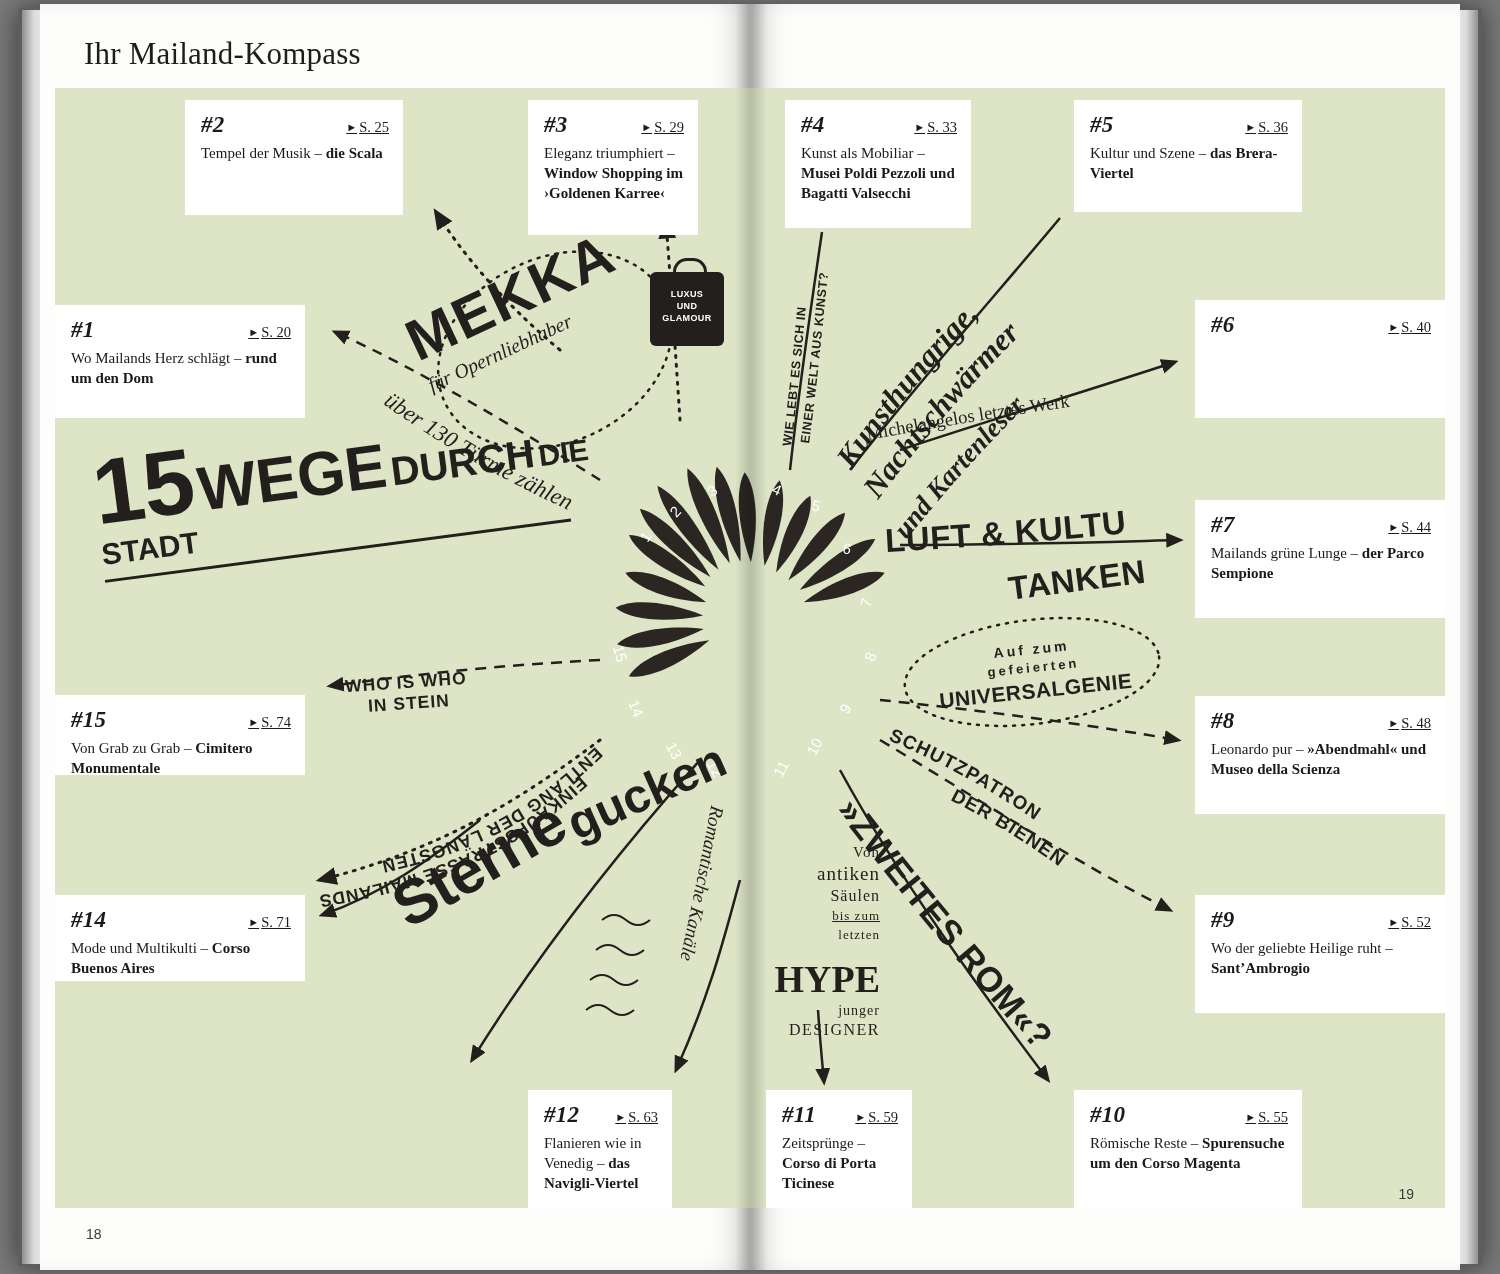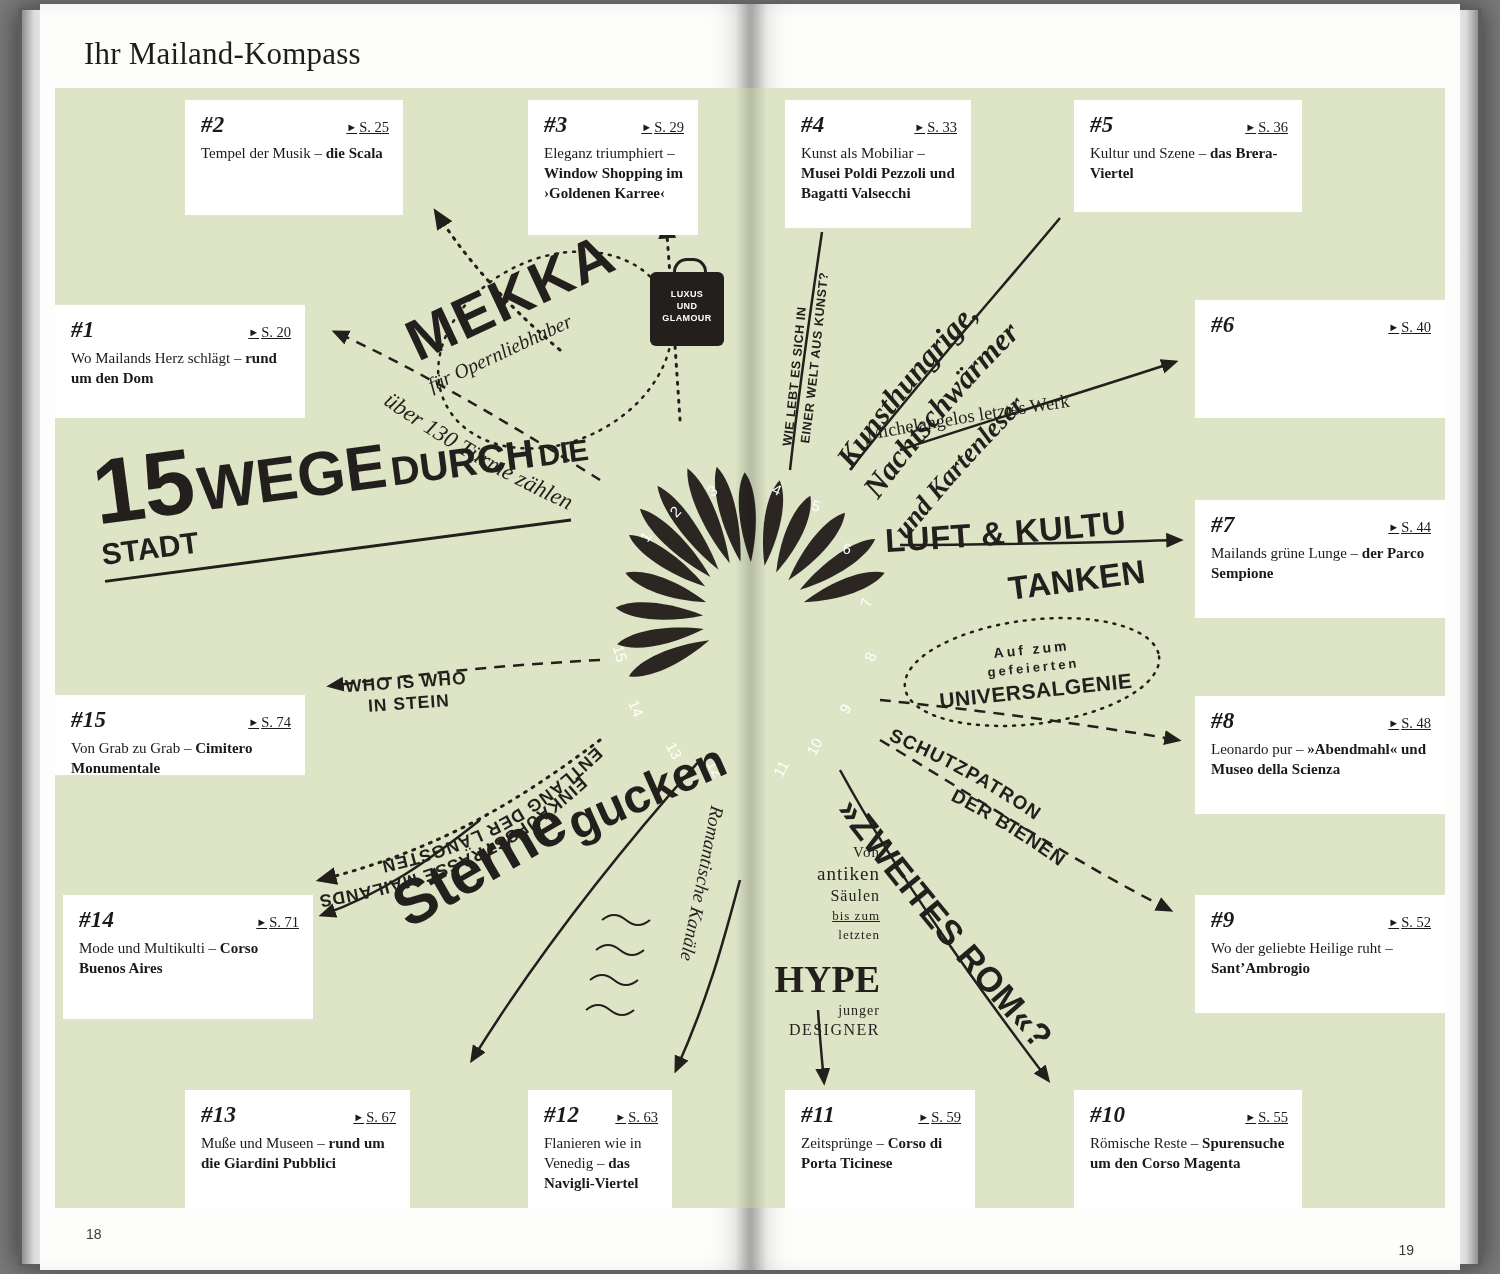--- a/index.html
+++ b/index.html
@@ -81,21 +81,21 @@
   }
 
   
   .folio {
     position: absolute;
     font-family: "Liberation Sans", sans-serif;
     font-size: 14px;
     color: #3a3a36;
   }
   .folio.left { left: 86px; top: 1226px; }
-  .folio.right { right: 86px; top: 1242px; }
+  .folio.right { right: 86px; top: 1186px; }
 
   
   .card {
     position: absolute;
     background: #ffffff;
     padding: 12px 14px 14px 16px;
     box-sizing: border-box;
   }
   .card .hdr {
     display: flex;
@@ -598,21 +598,21 @@
   </div>
 
   <div class="card" style="left:55px; top:695px; width:250px; height:80px;">
     <div class="hdr">
       <span class="num">#15</span>
       <span class="page"><span class="tri">►</span><span>S. 74</span></span>
     </div>
     <div class="desc">Von Grab zu Grab – <b>Cimitero Monumentale</b></div>
   </div>
 
-  <div class="card" style="left:63px; top:895px; width:250px; height:124px;">
+  <div class="card" style="left:55px; top:895px; width:250px; height:86px;">
     <div class="hdr">
       <span class="num">#14</span>
       <span class="page"><span class="tri">►</span><span>S. 71</span></span>
     </div>
     <div class="desc">Mode und Multikulti – <b>Corso Buenos Aires</b></div>
   </div>
 
   <div class="card" style="left:1195px; top:300px; width:250px; height:118px;">
     <div class="hdr">
       <span class="num">#6</span>
@@ -637,37 +637,30 @@
   </div>
 
   <div class="card" style="left:1195px; top:895px; width:250px; height:118px;">
     <div class="hdr">
       <span class="num">#9</span>
       <span class="page"><span class="tri">►</span><span>S. 52</span></span>
     </div>
     <div class="desc">Wo der geliebte Heilige ruht – <b>Sant’Ambrogio</b></div>
   </div>
 
-  <div class="card" style="left:185px; top:1090px; width:225px; height:118px;">
-    <div class="hdr">
-      <span class="num">#13</span>
-      <span class="page"><span class="tri">►</span><span>S. 67</span></span>
-    </div>
-    <div class="desc">Muße und Museen – <b>rund um die Giardini Pubblici</b></div>
-  </div>
 
   <div class="card" style="left:528px; top:1090px; width:144px; height:118px;">
     <div class="hdr">
       <span class="num">#12</span>
       <span class="page"><span class="tri">►</span><span>S. 63</span></span>
     </div>
     <div class="desc">Flanieren wie in Venedig – <b>das Navigli-Viertel</b></div>
   </div>
 
-  <div class="card" style="left:785px; top:1090px; width:190px; height:118px;">
+  <div class="card" style="left:766px; top:1090px; width:146px; height:118px;">
     <div class="hdr">
       <span class="num">#11</span>
       <span class="page"><span class="tri">►</span><span>S. 59</span></span>
     </div>
     <div class="desc">Zeitsprünge – <b>Corso di Porta Ticinese</b></div>
   </div>
 
   <div class="card" style="left:1074px; top:1090px; width:228px; height:118px;">
     <div class="hdr">
       <span class="num">#10</span>

